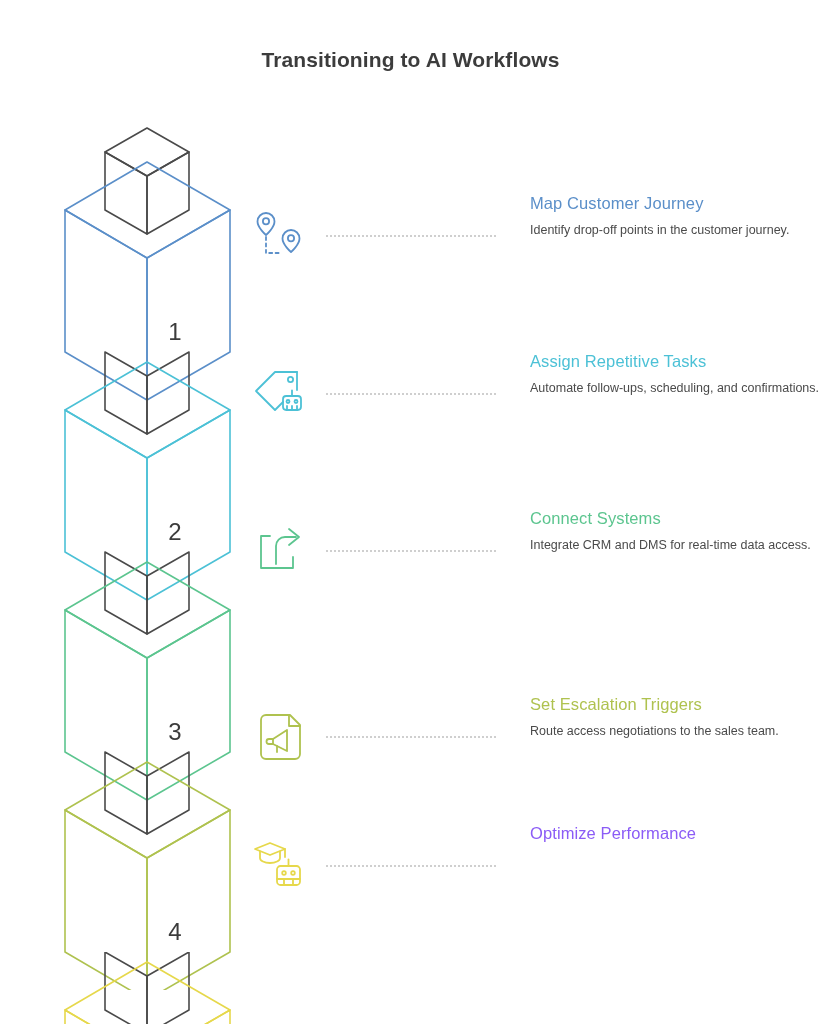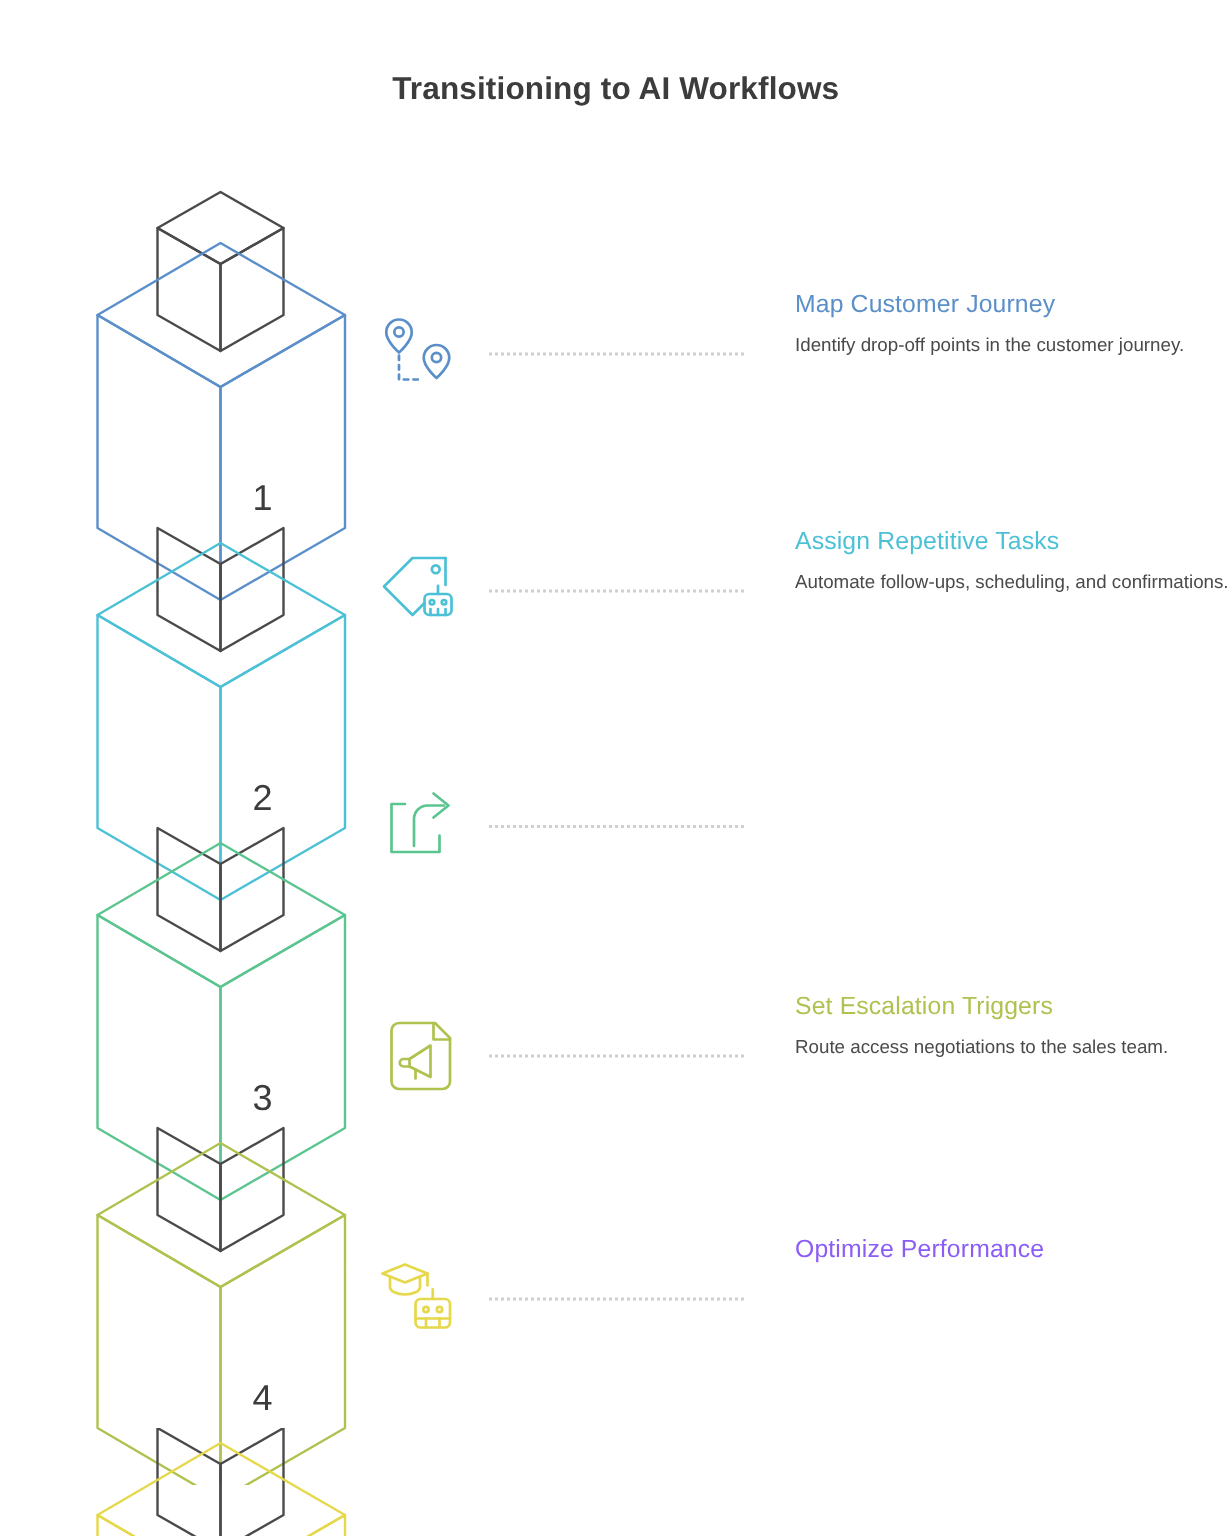--- a/index.html
+++ b/index.html
@@ -200,24 +200,26 @@
   <div class="row" style="top:523px;">
     <div class="row-icon">
       <svg width="56" height="56" viewBox="0 0 56 56" fill="none" stroke="#5cc58f" stroke-width="1.8" stroke-linecap="round" stroke-linejoin="round" xmlns="http://www.w3.org/2000/svg">
         <path d="M18 13 L9 13 L9 45 L41 45 L41 34"></path>
         <path d="M24 41 L24 23 a9 9 0 0 1 9 -9 L44 14"></path>
         <path d="M37 6 L47 14 L37 22"></path>
       </svg>
     </div>
     <div class="dot-line"></div>
     <div class="row-text">
-    </div>
-  </div>
-
-  <div class="row" style="top:676px;">
+      <div class="row-heading" style="color:#5cc58f;">Connect Systems</div>
+      <div class="row-desc">Integrate CRM and DMS for real-time data access.</div>
+    </div>
+  </div>
+
+  <div class="row" style="top:709px;">
     <div class="row-icon">
       <svg width="56" height="56" viewBox="0 0 56 56" fill="none" stroke="#afc24f" stroke-width="1.8" stroke-linecap="round" stroke-linejoin="round" xmlns="http://www.w3.org/2000/svg">
         <path d="M9 11 a5 5 0 0 1 5 -5 L38 6 L48 16 L48 45 a5 5 0 0 1 -5 5 L14 50 a5 5 0 0 1 -5 -5 Z"></path>
         <path d="M37 6 L37 17 L48 17"></path>
         <path d="M35 21 L21 30 L21 35 L35 42 Z"></path>
         <path d="M21 30 L17 30 a2.5 2.5 0 0 0 -2.5 2.5 a2.5 2.5 0 0 0 2.5 2.5 L21 35"></path>
         <path d="M25 37 L25 43"></path>
       </svg>
     </div>
     <div class="dot-line"></div>

